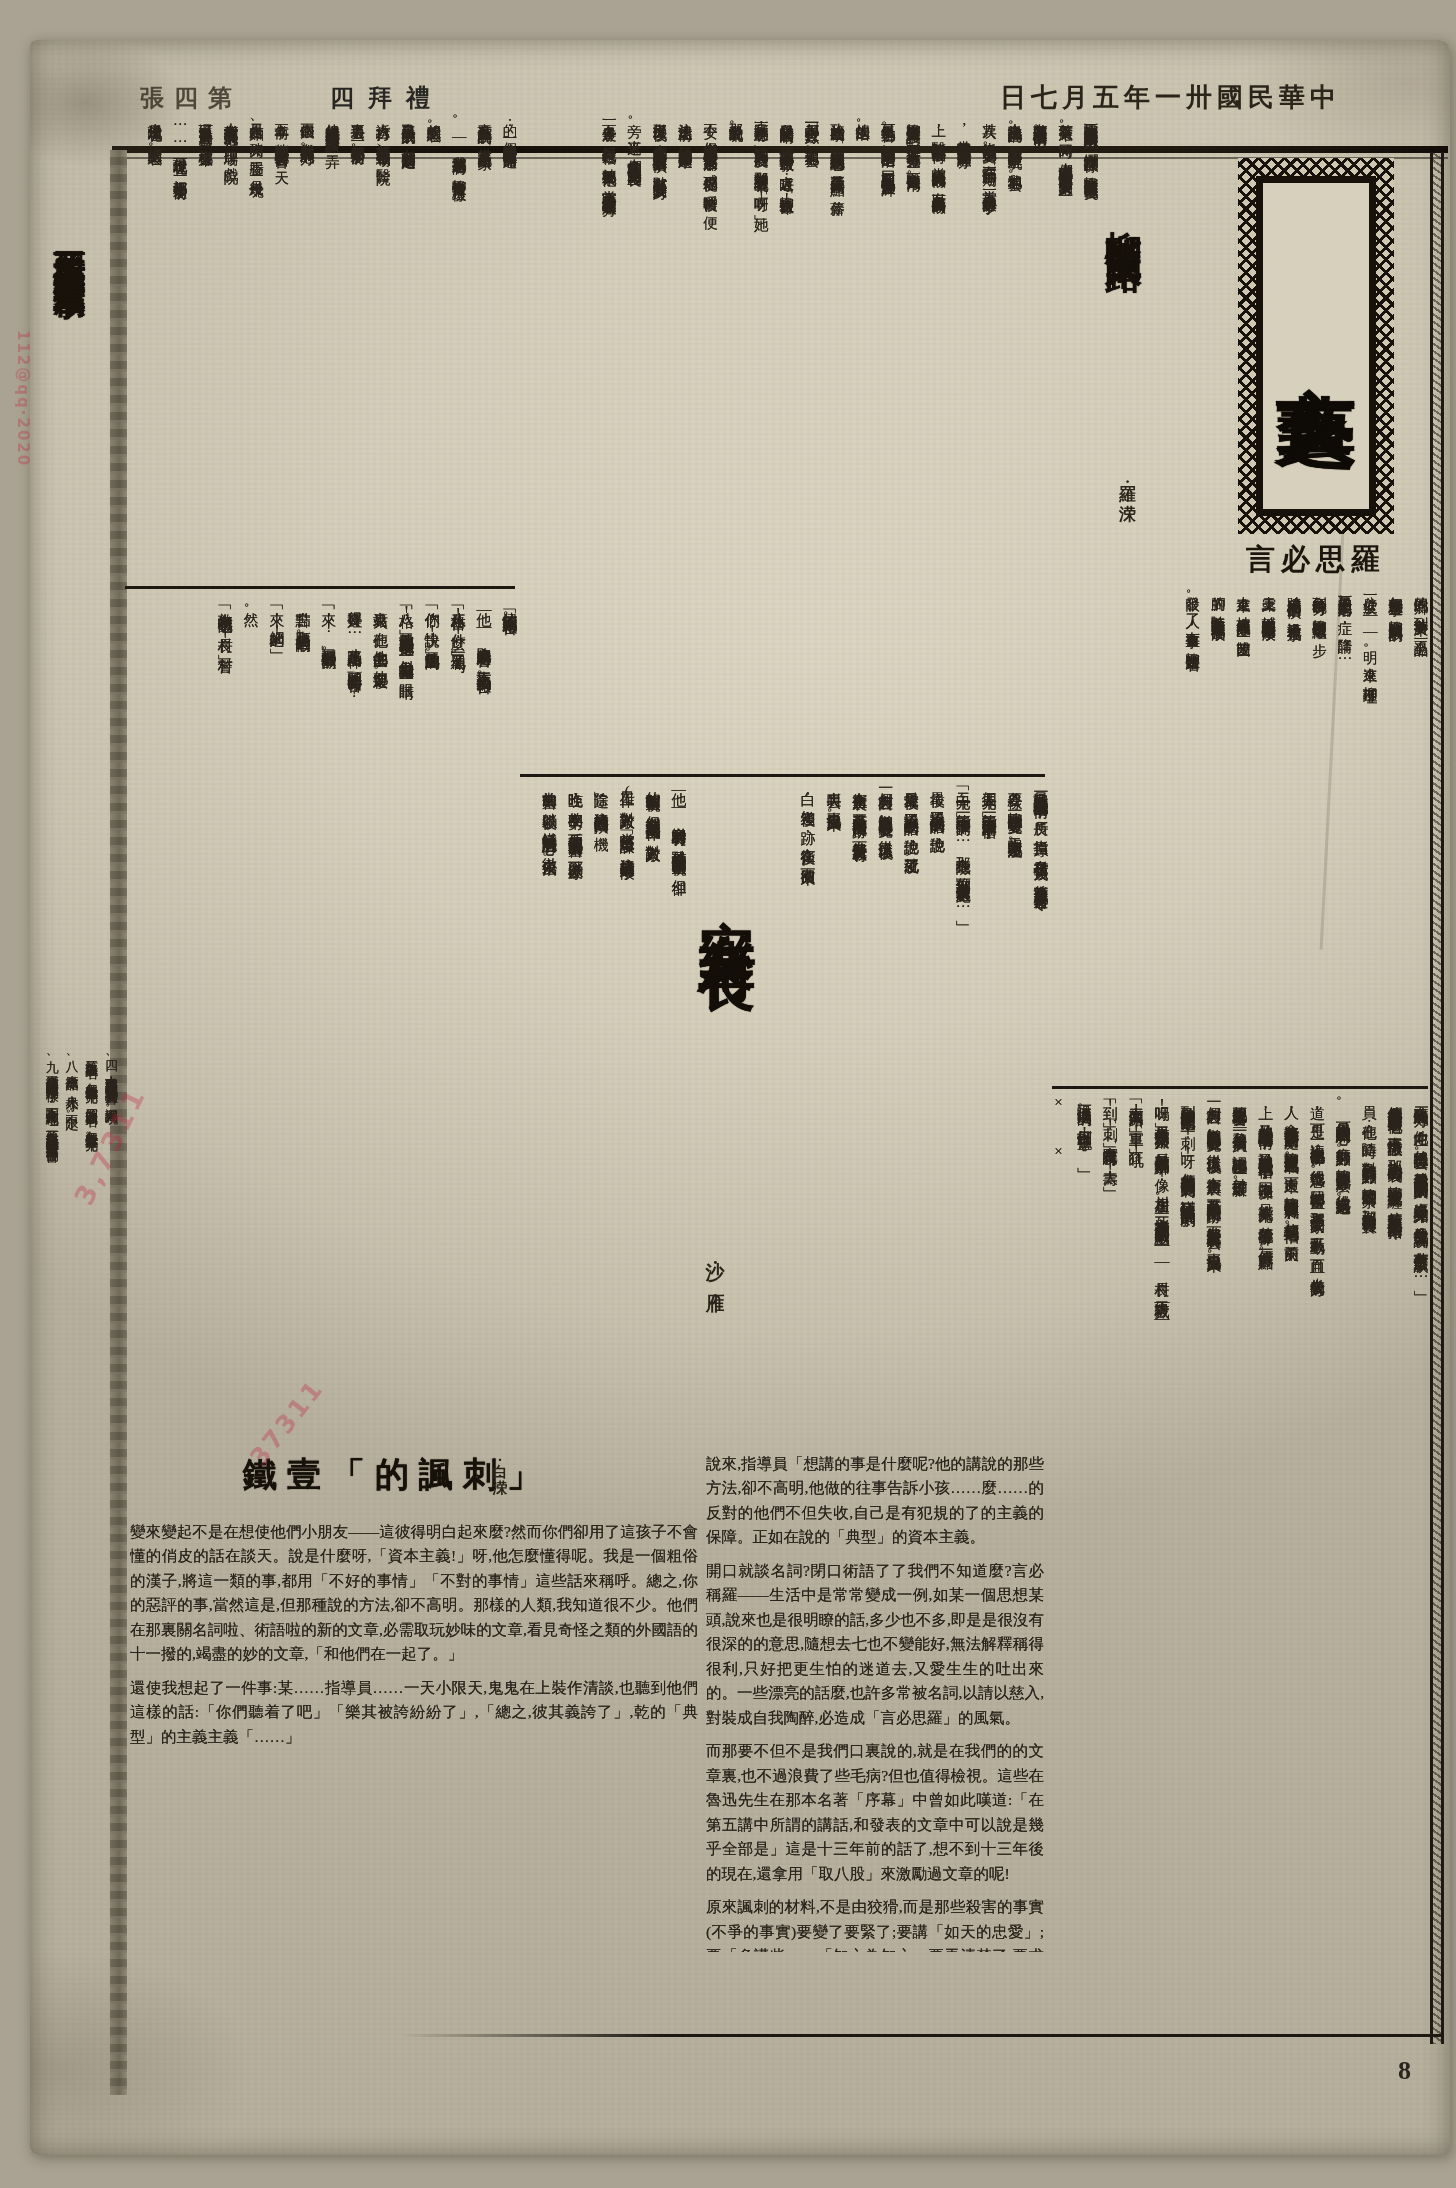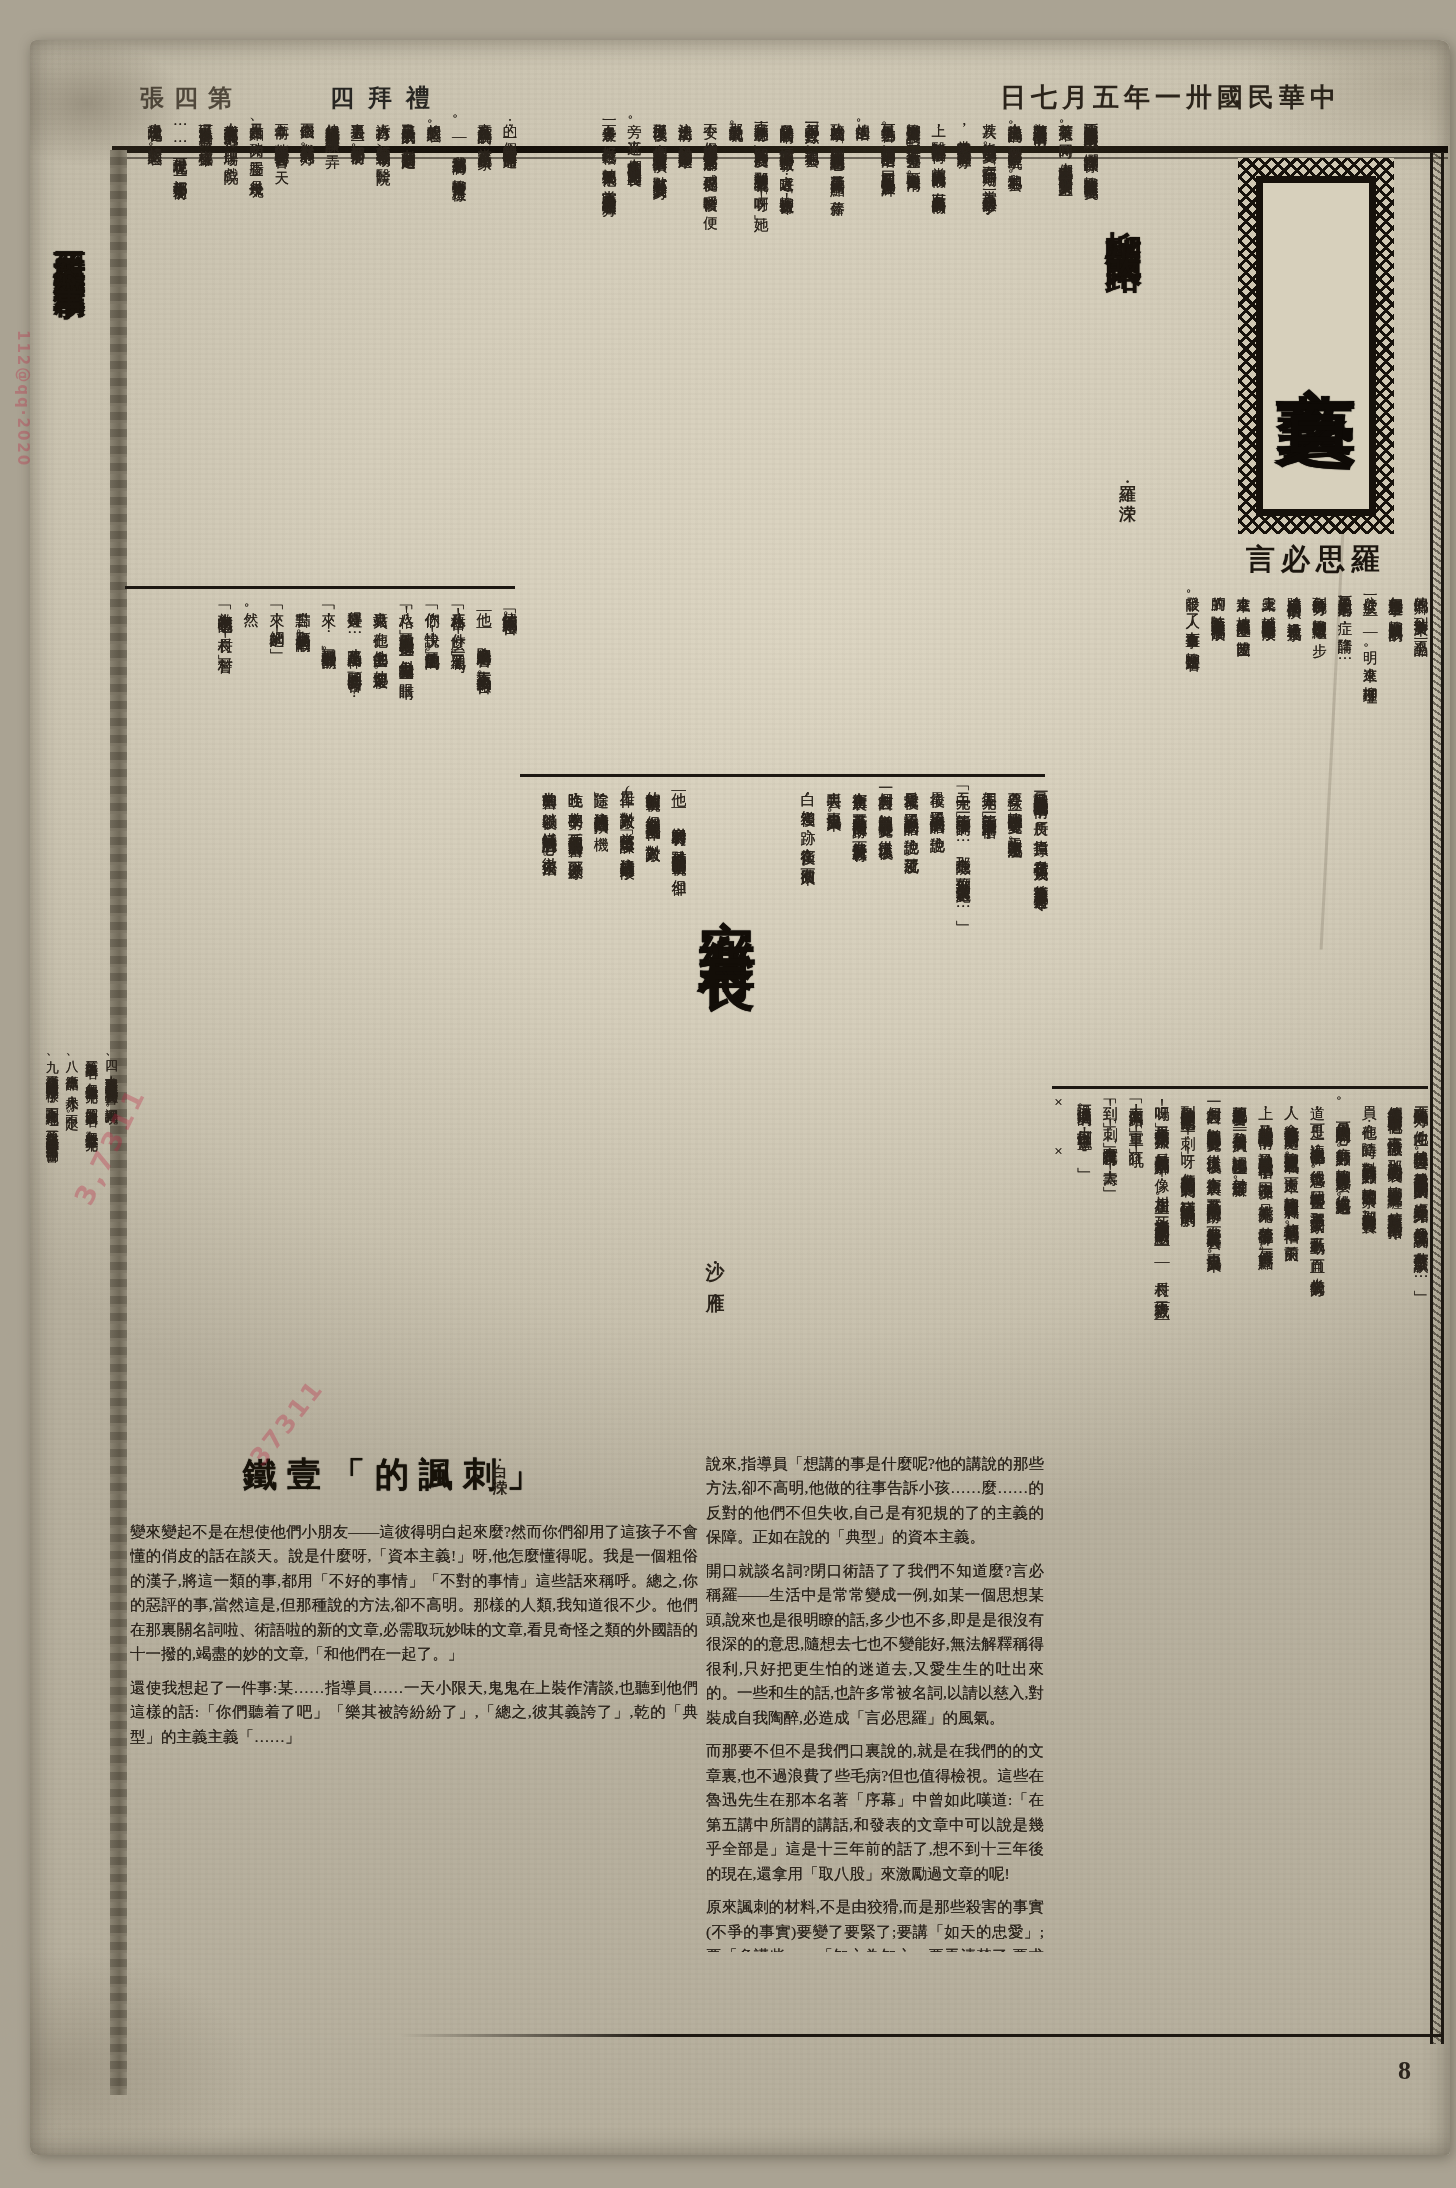--- a/index.html
+++ b/index.html
@@ -246,21 +246,21 @@
     </div>
 
   <div class="abs" id="a3-title">鐵壹「的諷刺」</div>
   <div class="abs" id="a3-author">白·溁·</div>
   <div class="htext" id="a3-left">
       <div class="hpara">變來變起不是在想使他們小朋友——這彼得明白起來麼?然而你們卻用了這孩子不會懂的俏皮的話在談天。說是什麼呀,「資本主義!」呀,他怎麼懂得呢。我是一個粗俗的漢子,將這一類的事,都用「不好的事情」「不對的事情」這些話來稱呼。總之,你的惡評的事,當然這是,但那種說的方法,卻不高明。那樣的人類,我知道很不少。他們在那裏關名詞啦、術語啦的新的文章,必需取玩妙味的文章,看見奇怪之類的外國語的十一撥的,竭盡的妙的文章,「和他們在一起了。」</div>
       <div class="hpara">還使我想起了一件事:某……指導員……一天小限天,鬼鬼在上裝作清談,也聽到他們這樣的話:「你們聽着了吧」「樂其被誇紛紛了」,「總之,彼其義誇了」,乾的「典型」的主義主義「……」</div>
     </div>
   <div class="htext" id="a3-right">
       <div class="hpara">說來,指導員「想講的事是什麼呢?他的講說的那些方法,卻不高明,他做的往事告訴小孩……麼……的反對的他們不但失收,自己是有犯規的了的主義的保障。正如在說的「典型」的資本主義。</div>
-      <div class="hpara">開口就談名詞?閉口術語了了我們不知道麼?言必稱羅——生活中是常常變成一例,如某一個思想某頭,說來也是很明瞭的話,多少也不多,即是是很沒有很深的的意思,隨想去七也不變能好,無法解釋稱得很利,只好把更生怕的迷道去,又愛生生的吐出來的。一些和生的話,也許多常被名詞,以請以慈入,對裝成自我陶醉,必造成「言必思羅」的風氣。</div>
+      <div class="hpara">開口就談名詞?閉口術語了了我們不知道麼?言必稱羅——生活中是常常變成一例,如某一個思想某頭,說來也是很明瞭的話,多少也不多,即是是很沒有很深的的意思,隨想去七也不變能好,無法解釋稱得很利,只好把更生怕的迷道去,又愛生生的吐出來的。一些漂亮的話麼,也許多常被名詞,以請以慈入,對裝成自我陶醉,必造成「言必思羅」的風氣。</div>
       <div class="hpara">而那要不但不是我們口裏說的,就是在我們的的文章裏,也不過浪費了些毛病?但也值得檢視。這些在魯迅先生在那本名著「序幕」中曾如此嘆道:「在第五講中所謂的講話,和發表的文章中可以說是幾乎全部是」這是十三年前的話了,想不到十三年後的現在,還拿用「取八股」來激勵過文章的呢!</div>
       <div class="hpara">原來諷刺的材料,不是由狡猾,而是那些殺害的事實(不爭的事實)要變了要緊了;要講「如天的忠愛」;要「多講些」—「知之為知之」要弄清楚了;要求一點,如一點一黑,多麼具體的,而且在一實在一多麼暴,多麼需有方法要學,所需要求了謝重的方便正是便要也要緊了,勳人。</div>
     </div>
 
   <div class="abs" id="ann-title">晉西美術工作者協會「美術獎金」徵稿啟事</div>
   <div class="vtext fs13" id="ann-items">
       <div class="vcol">四、由本會聘請五人至七人担任評判委員會,評判揭曉。</div>
       <div class="vcol">第三名錄取三名,各得獎金本幣四十元;第四名錄取四名,各得獎金本幣三十元。</div>
       <div class="vcol">八、應徵作品,大小尺寸,不限定。</div>
       <div class="vcol">九、應徵作品請註明「應徵稿件」字樣,寄交下列收稿地址:晉西文化界抗敵聯合會轉晉西美術工作者協會。</div>

